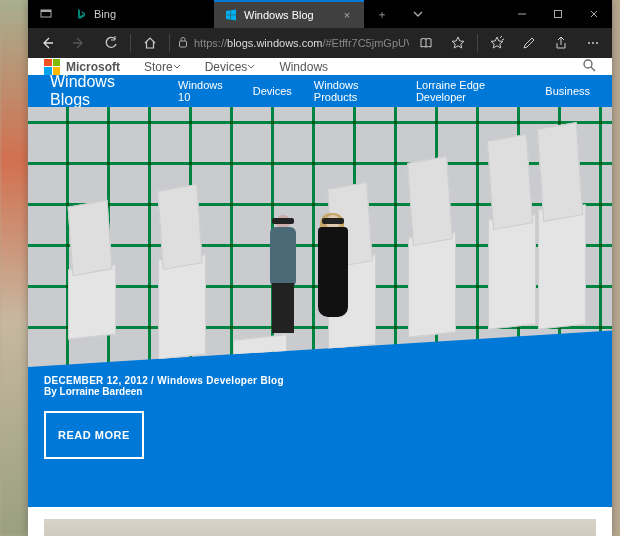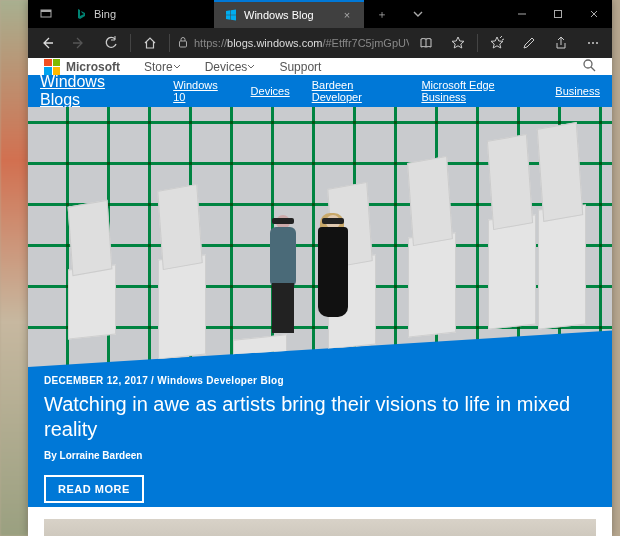--- a/index.html
+++ b/index.html
@@ -31,21 +31,21 @@
   .viewport { flex: 1; overflow: hidden; background: #fff; display: flex; flex-direction: column; }
   .ms-header { height: 34px; display: flex; align-items: center; padding: 0 16px; gap: 24px; font-size: 12px; color: #555; }
   .ms-logo { display: flex; align-items: center; gap: 6px; font-weight: 600; color: #555; }
   .ms-logo .sq { width: 16px; height: 16px; display: grid; grid-template-columns: 1fr 1fr; grid-template-rows: 1fr 1fr; gap: 1px; }
   .ms-logo .sq span:nth-child(1){background:#f25022}
   .ms-logo .sq span:nth-child(2){background:#7fba00}
   .ms-logo .sq span:nth-child(3){background:#00a4ef}
   .ms-logo .sq span:nth-child(4){background:#ffb900}
   .ms-nav-item { display: flex; align-items: center; }
   .ms-header .search { margin-left: auto; }
-  .blog-nav { height: 32px; background: #0078d7; display: flex; align-items: center; padding: 0 12px; gap: 22px; font-size: 11px; color: #fff; text-decoration: underline; }
+  .blog-nav { height: 32px; background: #0078d7; display: flex; align-items: center; padding: 0 22px; gap: 22px; font-size: 11px; color: #fff; }
   .blog-nav .brand { font-size: 16px; font-weight: 400; margin-right: 10px; }
   .hero { position: relative; flex: 0 0 400px; background: #0078d7; overflow: hidden; }
   .hero-art {
     position: absolute; left: 0; right: 0; top: 0; height: 260px;
     background:
       linear-gradient(#c9cbce,#c9cbce),
       repeating-linear-gradient(90deg, transparent 0 38px, #00a651 38px 41px),
       repeating-linear-gradient(0deg, transparent 0 38px, #00a651 38px 41px);
     background-blend-mode: multiply;
     clip-path: polygon(0 0, 100% 0, 100% 86%, 0 100%);
@@ -73,21 +73,21 @@
   .pm .body{background:#4a6a78}
   .pm .legs{position:absolute;left:6px;top:68px;width:22px;height:50px;background:#222}
   .pf{left:288px; top:108px}
   .pf .body{background:#111;width:30px;height:90px;left:2px;border-radius:4px 4px 10px 10px}
   .pf .head{background:#e0c9b0}
   .pf .hair{position:absolute;left:4px;top:-2px;width:24px;height:20px;background:#c8a86a;border-radius:10px 10px 4px 4px}
   .hero-text { position: absolute; left: 16px; right: 16px; top: 268px; color: #fff; }
   .meta { font-size: 10px; font-weight: 700; letter-spacing: .3px; }
   .headline { font-size: 20px; font-weight: 400; line-height: 1.25; margin: 6px 0 8px; }
   .byline { font-size: 10px; font-weight: 700; }
-  .readmore { display: inline-block; margin-top: 14px; padding: 6px 12px; border: 2px solid #fff; font-size: 11px; font-weight: 700; letter-spacing: .5px; color:#fff; }
+  .readmore { display: inline-block; margin-top: 14px; padding: 16px 12px; border: 2px solid #fff; font-size: 11px; font-weight: 700; letter-spacing: .5px; color:#fff; }
   .next-article { height: 44px; margin: 10px 16px 0; background: linear-gradient(#d8d2c8,#cfc9be); border-top: 2px solid #fff; }
   
   .bg-left { position:absolute; left:0; top:0; width:28px; height:536px;
     background: linear-gradient(180deg,#a8b090 0%, #d27050 30%, #c7b8a0 60%, #9aa080 100%); filter: blur(1px);}
 </style>
 </head>
 <body>
 
 <div class="bg-left"></div>
 
@@ -231,36 +231,36 @@
             <path d="M1 2 L4 5 L7 2" fill="none" stroke="#666"></path>
           </svg>
       </a>
       <a class="ms-nav-item">
         <span>Devices</span>
         <svg width="8" height="8" viewBox="0 0 8 8">
             <path d="M1 2 L4 5 L7 2" fill="none" stroke="#666"></path>
           </svg>
       </a>
       <a class="ms-nav-item">
-        <span>Support</span>
+        <span>Windows</span>
       </a>
       <a class="search">
         <svg width="14" height="14" viewBox="0 0 14 14">
             <circle cx="6" cy="6" r="4" fill="none" stroke="#666" stroke-width="1.3"></circle>
             <line x1="9" y1="9" x2="13" y2="13" stroke="#666" stroke-width="1.3"></line>
           </svg>
       </a>
     </div>
 
     <div class="blog-nav">
       <a class="brand">Windows Blogs</a>
       <a>Windows 10</a>
       <a>Devices</a>
-      <a>Bardeen Developer</a>
-      <a>Microsoft Edge Business</a>
+      <a>Windows Products</a>
+      <a>Lorraine Edge Developer</a>
       <a>Business</a>
     </div>
 
     <div class="hero">
       <div class="hero-art">
         <div class="pedestal p1"></div>
           <div class="sculpt s1"></div>
         <div class="pedestal p2"></div>
           <div class="sculpt s2"></div>
         <div class="pedestal p3"></div>
@@ -280,25 +280,22 @@
           </div>
         <div class="person pf">
             <div class="hair"></div>
             <div class="head"></div>
             <div class="visor"></div>
             <div class="body"></div>
           </div>
       </div>
       <div class="hero-text">
         <div class="meta">
-          <span>DECEMBER 12, 2017</span><span> / </span><a>Windows Developer Blog</a>
+          <span>DECEMBER 12, 2012</span><span> / </span><a>Windows Developer Blog</a>
         </div>
-        <h1 class="headline">
-          <span>Watching in awe as artists bring their visions to life in mixed reality</span>
-        </h1>
         <div class="byline">
           <span>By </span><span>Lorraine Bardeen</span>
         </div>
         <a class="readmore">READ MORE</a>
       </div>
     </div>
 
     <div class="next-article"></div>
 
   </div>

